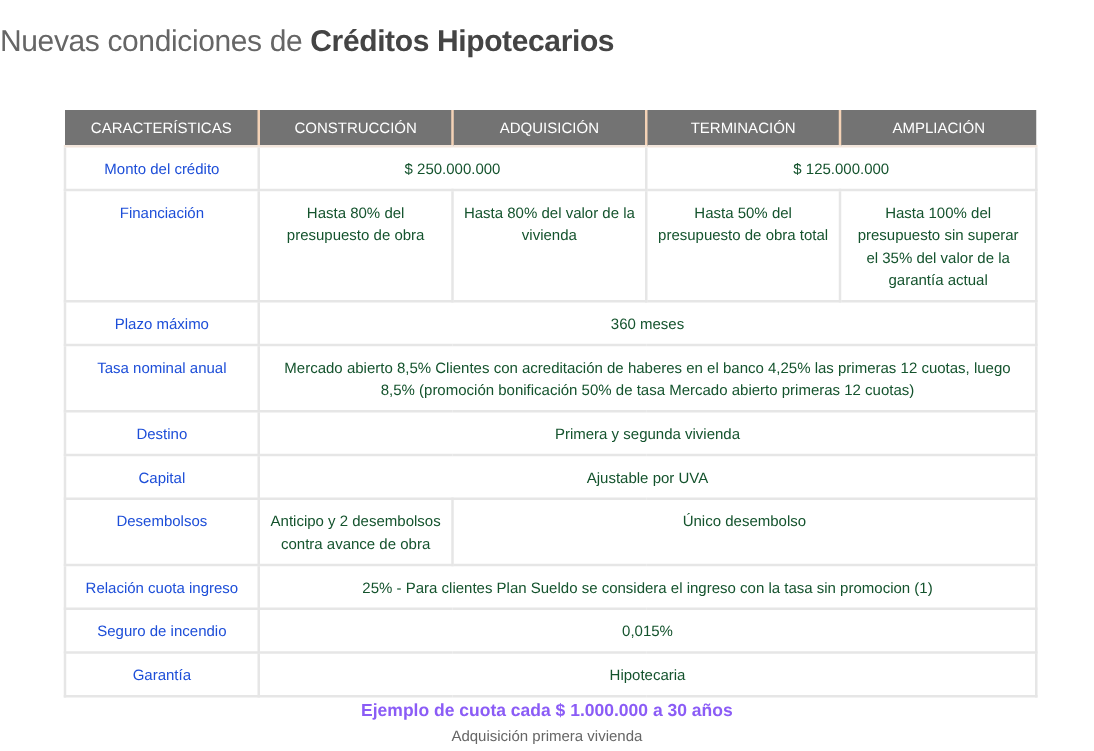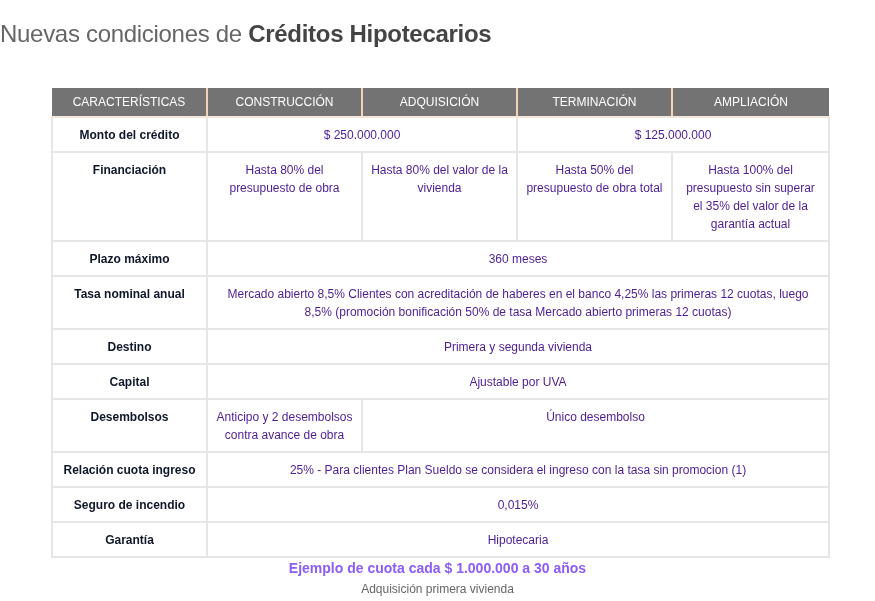--- a/index.html
+++ b/index.html
@@ -3,22 +3,22 @@
   <meta charset="utf-8">
   <style>
     html, body { margin: 0; padding: 0; background: #ffffff; }
     body { width: 875px; height: 601px; overflow: hidden; position: relative; font-family: "Liberation Sans", sans-serif; color: #555555; }
     .title { position: absolute; top: 20px; left: 0; width: 875px; text-align: left; font-size: 24px; color: #555; font-weight: 300; letter-spacing: -0.3px; }
     .title .light { font-weight: normal; color: #666; }
     .title b { font-weight: bold; color: #444; }
     table.conds { position: absolute; left: 51px; top: 88px; width: 777px; border-collapse: collapse; table-layout: fixed; }
     table.conds th { background: #737373; color: #ffffff; font-weight: normal; font-size: 12px; height: 28px; padding: 0; border-left: 2px solid #f4d2b6; border-bottom: 2px solid #f3e6dc; text-align: center; }
     table.conds th:first-child { border-left: none; }
-    table.conds td { border: 2px solid #e6e6e6; font-size: 12px; color: #4c1d95; text-align: center; vertical-align: top; padding: 8px 8px 7px; line-height: 18px; }
-    table.conds td.label { font-weight: bold; color: #0f172a; }
+    table.conds td { border: 2px solid #e6e6e6; font-size: 12px; color: #14532d; text-align: center; vertical-align: top; padding: 8px 8px 7px; line-height: 18px; }
+    table.conds td.label { font-weight: normal; color: #1d4ed8; }
     .example { position: absolute; left: 0; width: 875px; text-align: center; }
     .example .h { top: 560px; position: absolute; width: 875px; font-weight: bold; font-size: 14px; color: #8b5cf6; }
     .example .s { top: 582px; position: absolute; width: 875px; font-size: 12px; color: #666; }
   </style>
 </head>
 <body>
 
 <div class="title"><span class="light">Nuevas condiciones de </span><b>Créditos Hipotecarios</b></div>
 
 <table class="conds">

